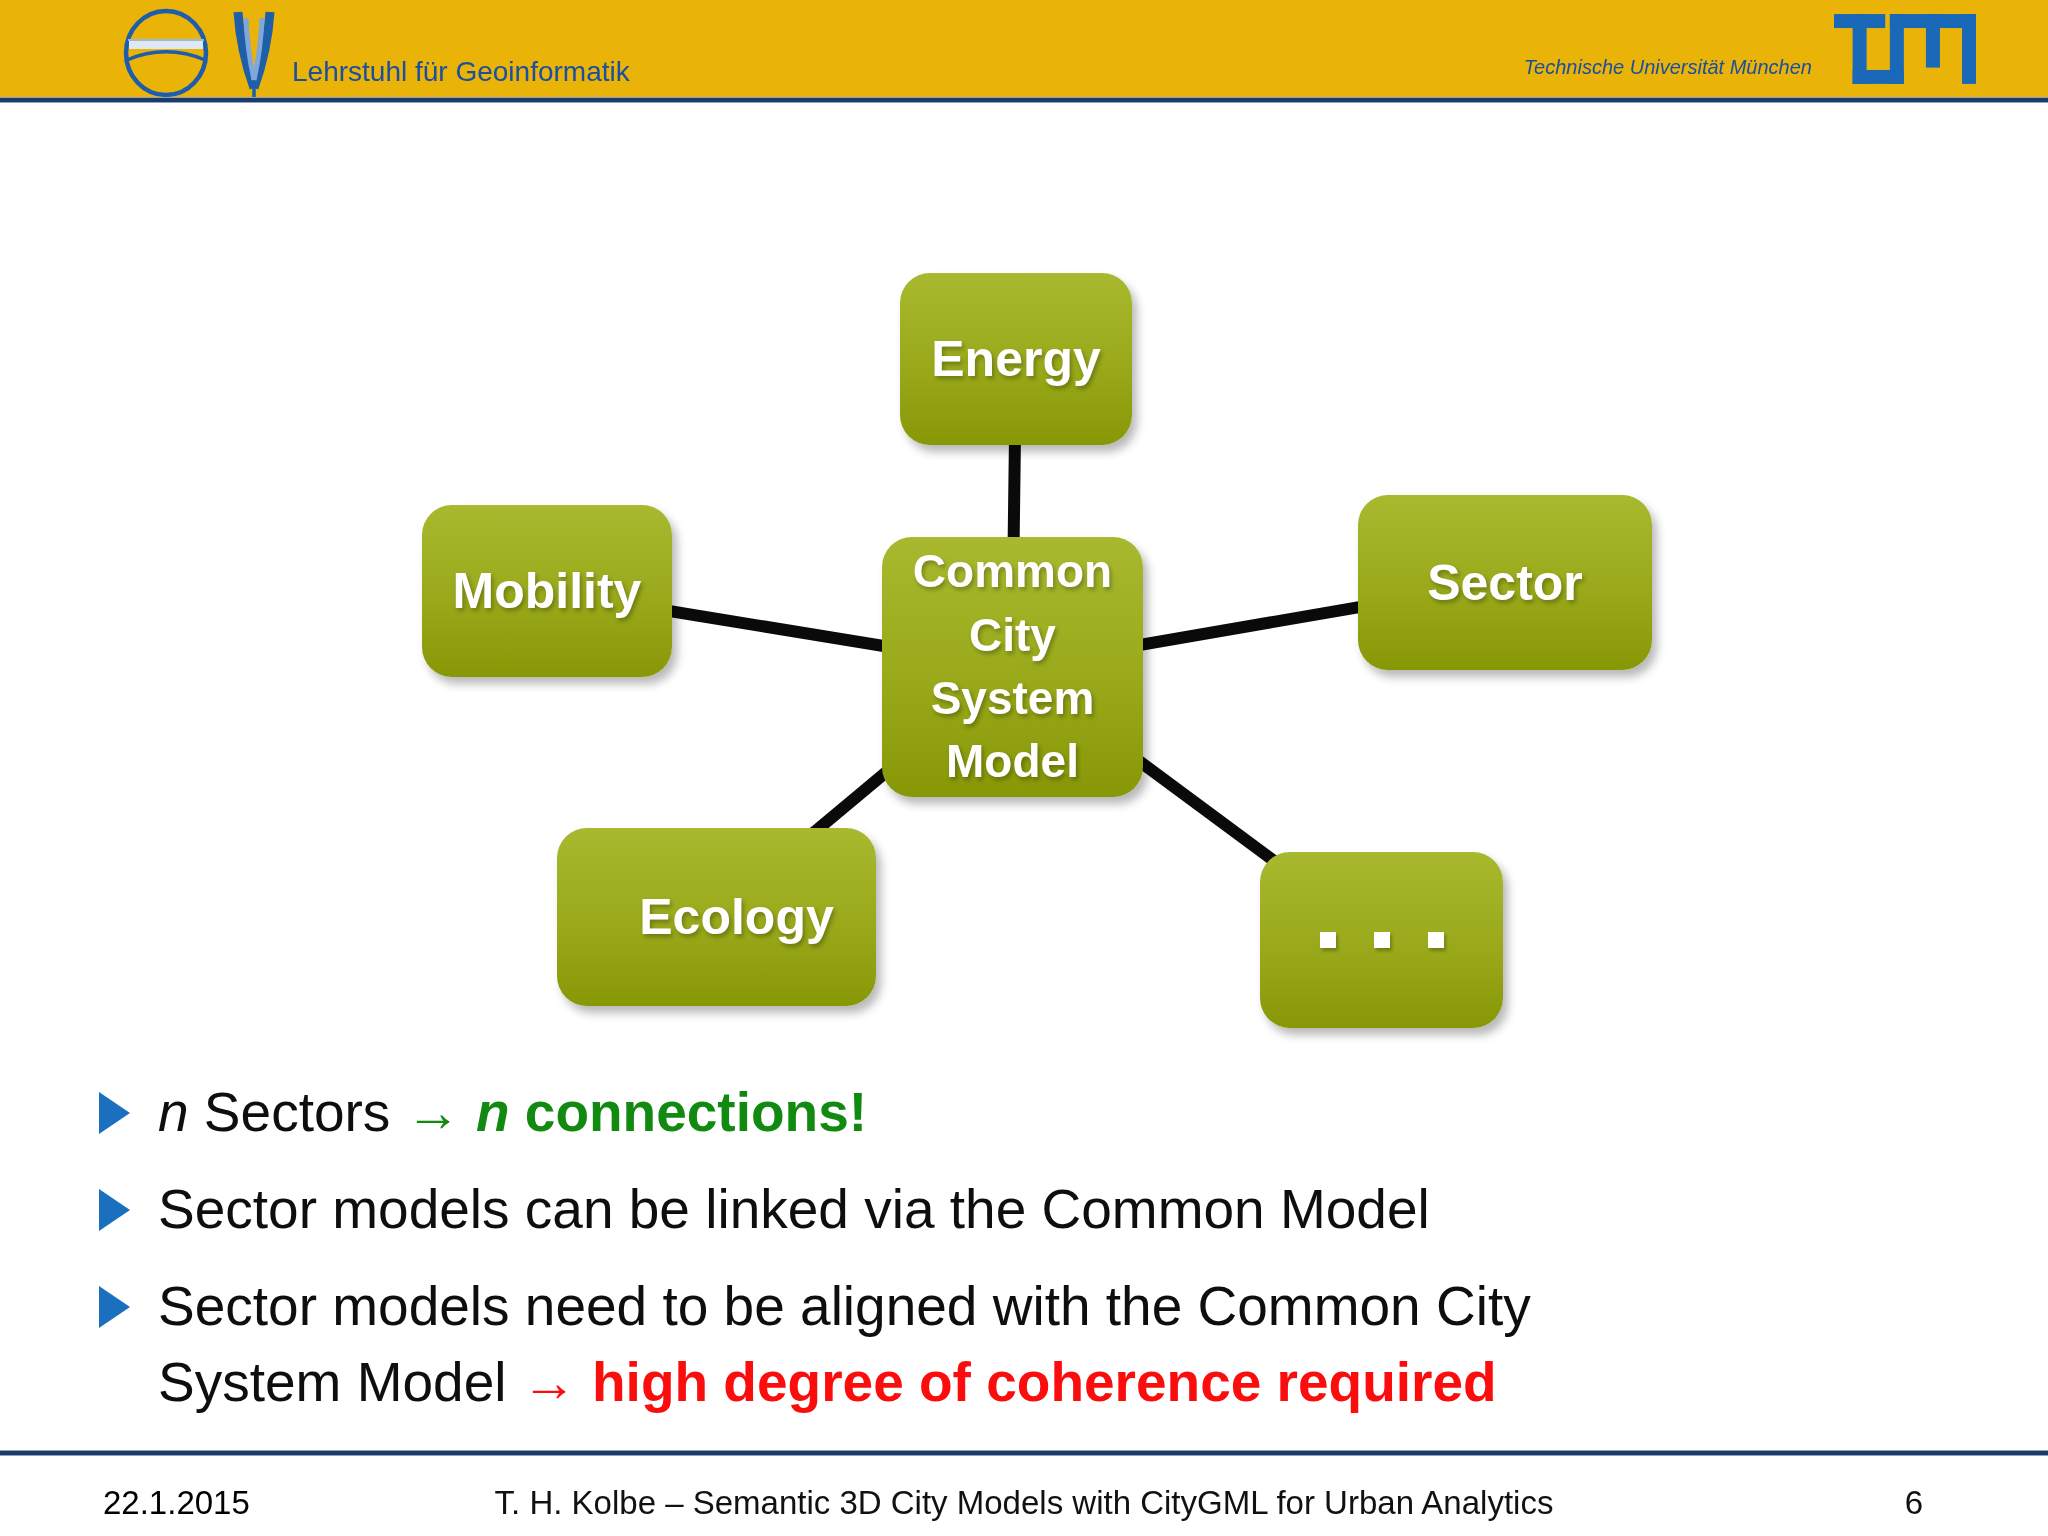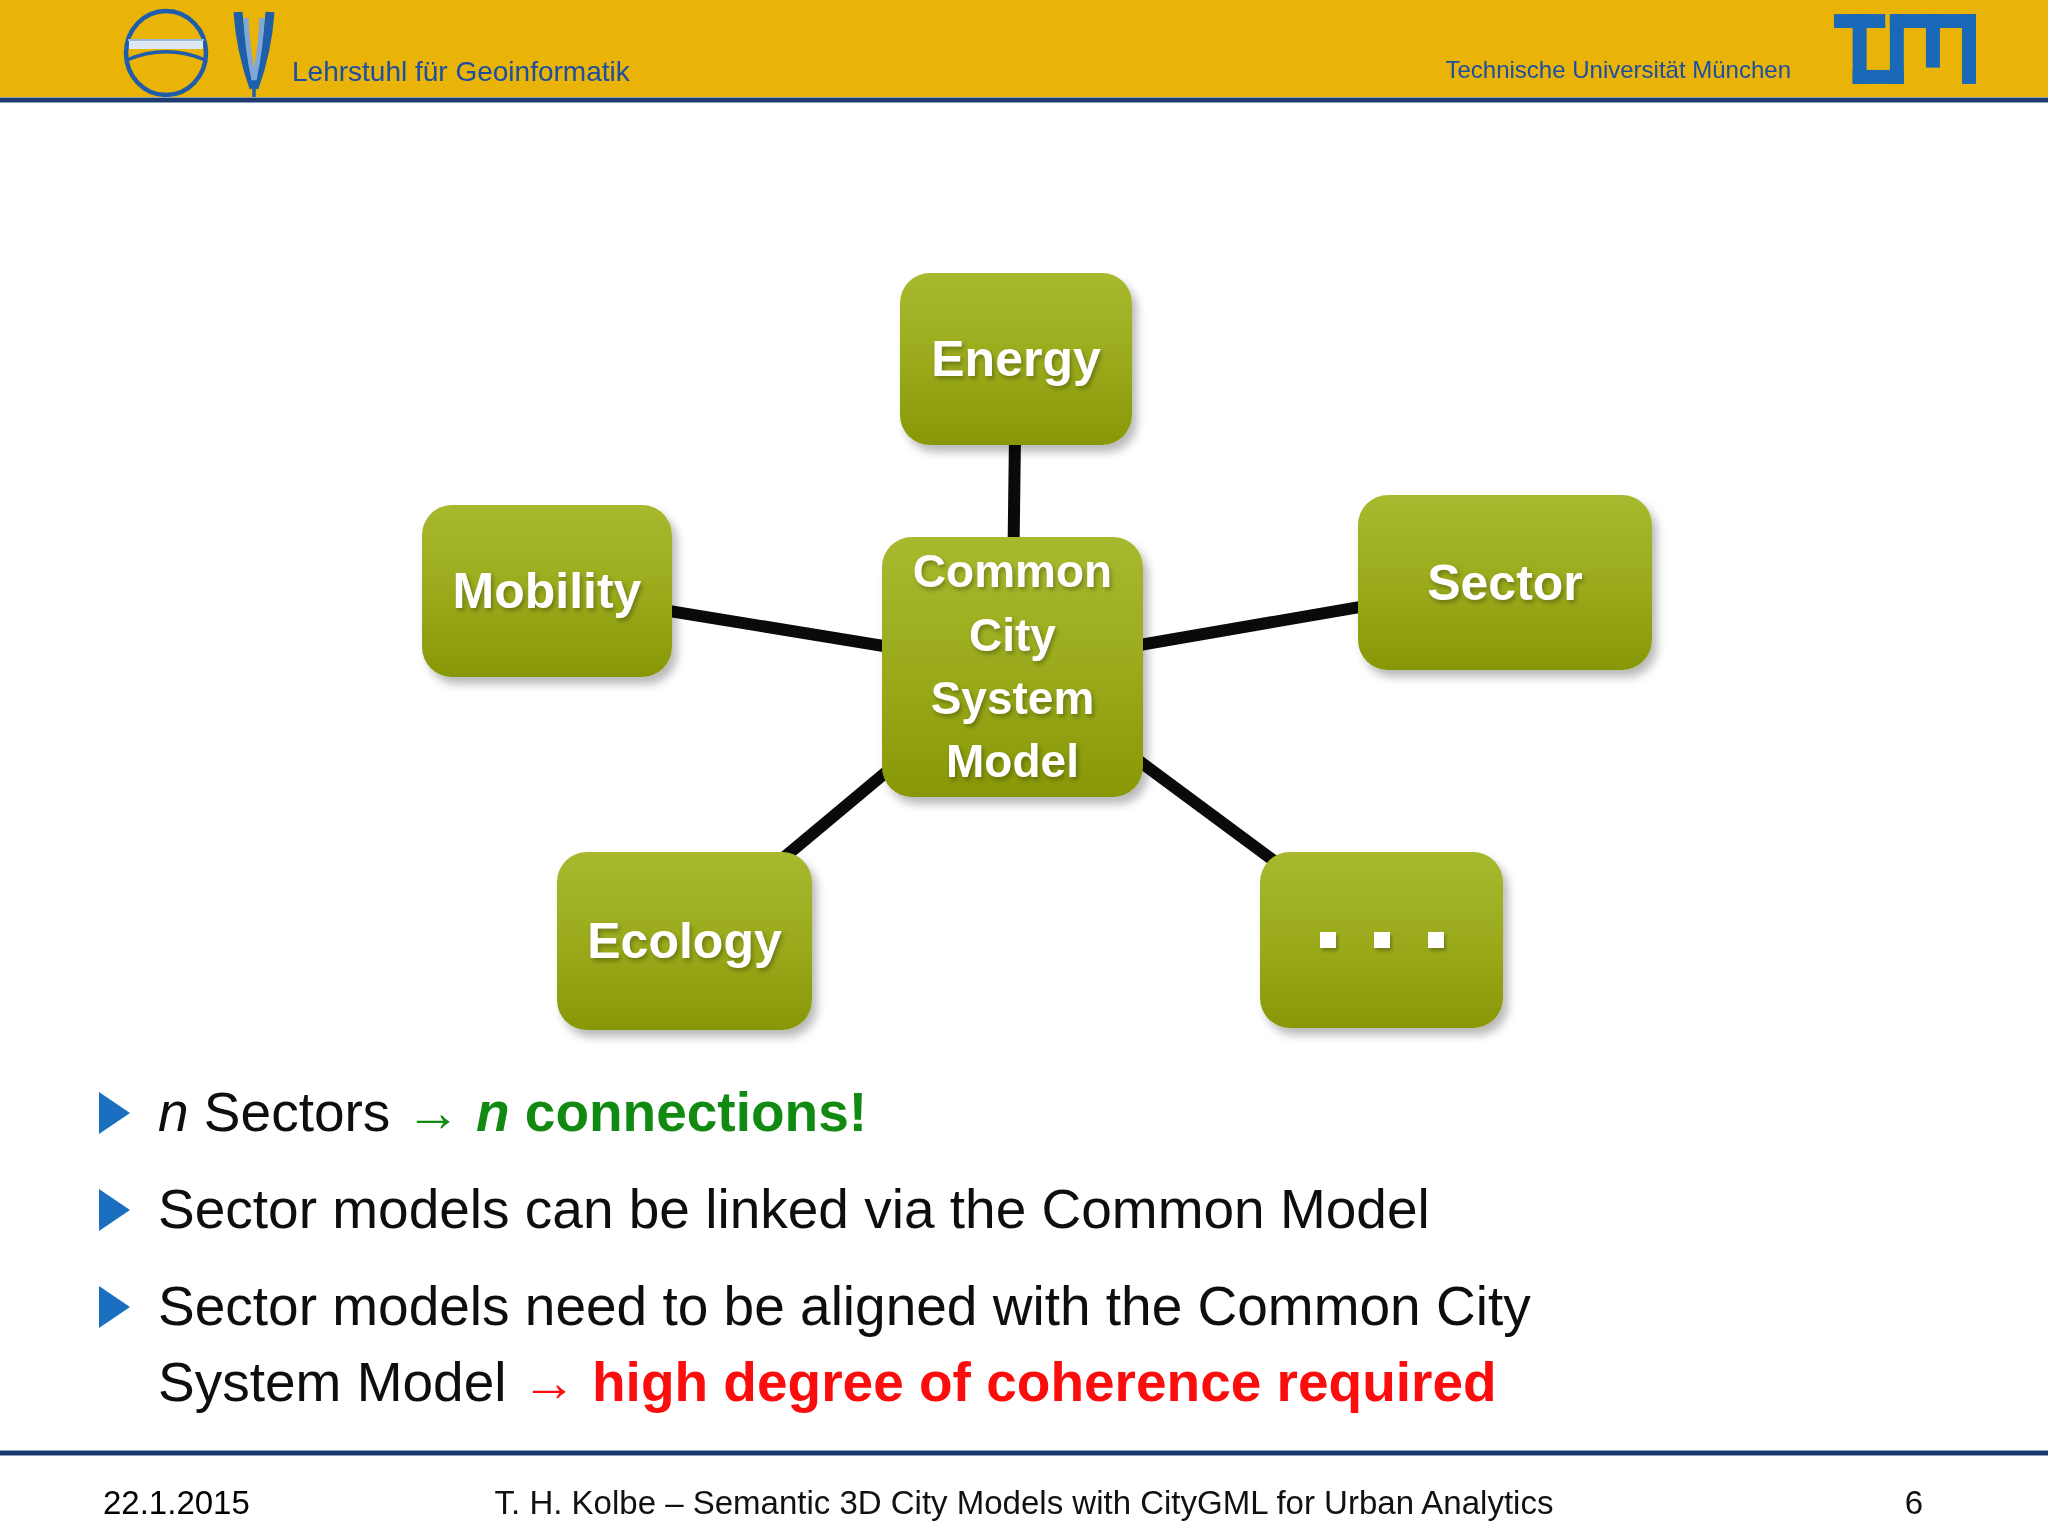--- a/index.html
+++ b/index.html
@@ -7,21 +7,21 @@
     position:relative;width:2048px;height:1536px;background:#ffffff;
     font-family:"Liberation Sans",sans-serif;overflow:hidden;
   }
   
   .header{position:absolute;top:0;left:0;width:2048px;height:98px;background:#eab308;}
   .rule{position:absolute;left:0;width:2048px;height:6px;
     background:linear-gradient(180deg,#8ea3ba 0 1px,#1d3a6e 1px 5px,#8ea3ba 5px 6px);}
   .rule.top{top:97px}
   .rule.bottom{top:1450px}
   .dept-label{position:absolute;left:292px;top:56px;font-size:28px;color:#1c4fa0;}
-  .univ-label{position:absolute;right:257px;top:56px;font-size:24px;color:#1c4fa0;}
+  .univ-label{position:absolute;right:236px;top:56px;font-size:20px;color:#1c4fa0;font-style:italic;}
   .globe-logo{position:absolute;left:112px;top:8px;}
   .feather-logo{position:absolute;left:228px;top:8px;}
   .tum-logo{position:absolute;right:72px;top:14px;}
   
   .title{position:absolute;left:108px;top:110px;font-size:70px;font-weight:700;
     color:#0a0a0a;letter-spacing:-1px;}
   
   .diagram{position:absolute;left:0;top:205px;width:2048px;height:870px;}
   .connectors{position:absolute;left:0;top:0;}
   .node{
@@ -29,21 +29,21 @@
     display:flex;align-items:center;justify-content:center;text-align:center;
     background:linear-gradient(180deg,#a8b92f 0%,#99a91a 55%,#879706 100%);
     box-shadow:5px 7px 10px rgba(0,0,0,0.28);
     text-shadow:2px 3px 4px rgba(0,0,0,0.28);
     font-size:50px;
   }
   .node-energy{left:900px;top:68px;width:232px;height:172px;}
   .node-mobility{left:422px;top:300px;width:250px;height:172px;}
   .node-economy{left:1358px;top:290px;width:294px;height:175px;}
   .node-center{left:882px;top:332px;width:261px;height:260px;font-size:46px;line-height:1.38;white-space:pre-line;}
-  .node-ecology{left:557px;top:647px;width:255px;height:178px;}
+  .node-ecology{left:557px;top:623px;width:279px;height:178px;padding-left:40px;}
   .node-others{left:1260px;top:647px;width:243px;height:176px;}
   .dots{display:flex;gap:38px;}
   .dots .sq{width:16px;height:16px;background:#fff;box-shadow:2px 3px 3px rgba(0,0,0,0.25);}
   
   .bullets{position:absolute;left:95px;top:1075px;width:1700px;}
   .bullet{display:flex;margin-bottom:21px;font-size:55px;color:#0e0e0e;line-height:1.38;}
   .tri{flex:0 0 auto;width:0;height:0;margin:17px 28px 0 4px;
     border-top:21px solid transparent;border-bottom:21px solid transparent;
     border-left:31px solid #1a6fbf;}
   .btext{max-width:1420px;}

